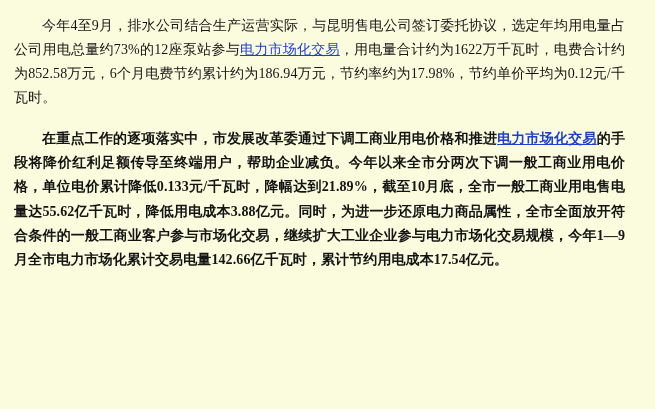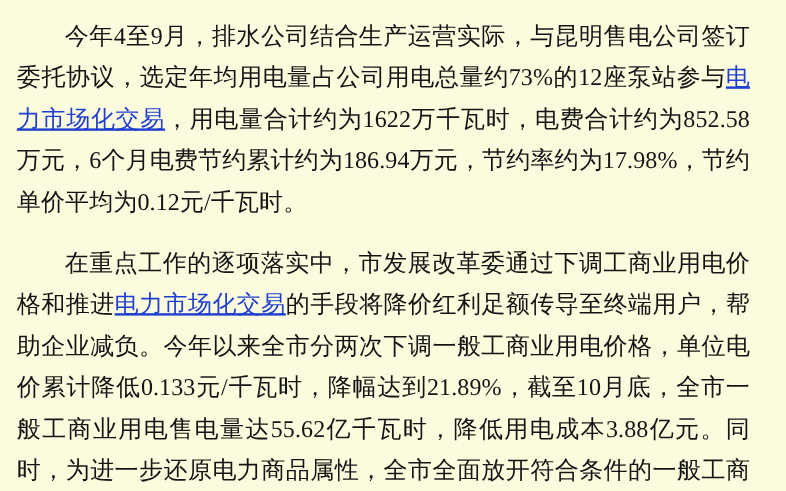--- a/index.html
+++ b/index.html
@@ -17,28 +17,29 @@
   #page {
     box-sizing: border-box;
     width: 655px;
     height: 409px;
     padding: 14px 14px 0 14px;
     background: #fbfbdd;
   }
   .para {
     margin: 0 16px 17px 0;
     text-indent: 2em;
-    font-size: 20px;
+    font-size: 14px;
     line-height: 1.72;
     text-align: justify;
     color: #141414;
     letter-spacing: 0.1px;
   }
   .para:last-child {
     margin-bottom: 0;
+    font-weight: bold;
   }
   .link {
     color: #1f3fd0;
     text-decoration: underline;
     cursor: pointer;
   }
 </style>
 </head>
 <body>
 

